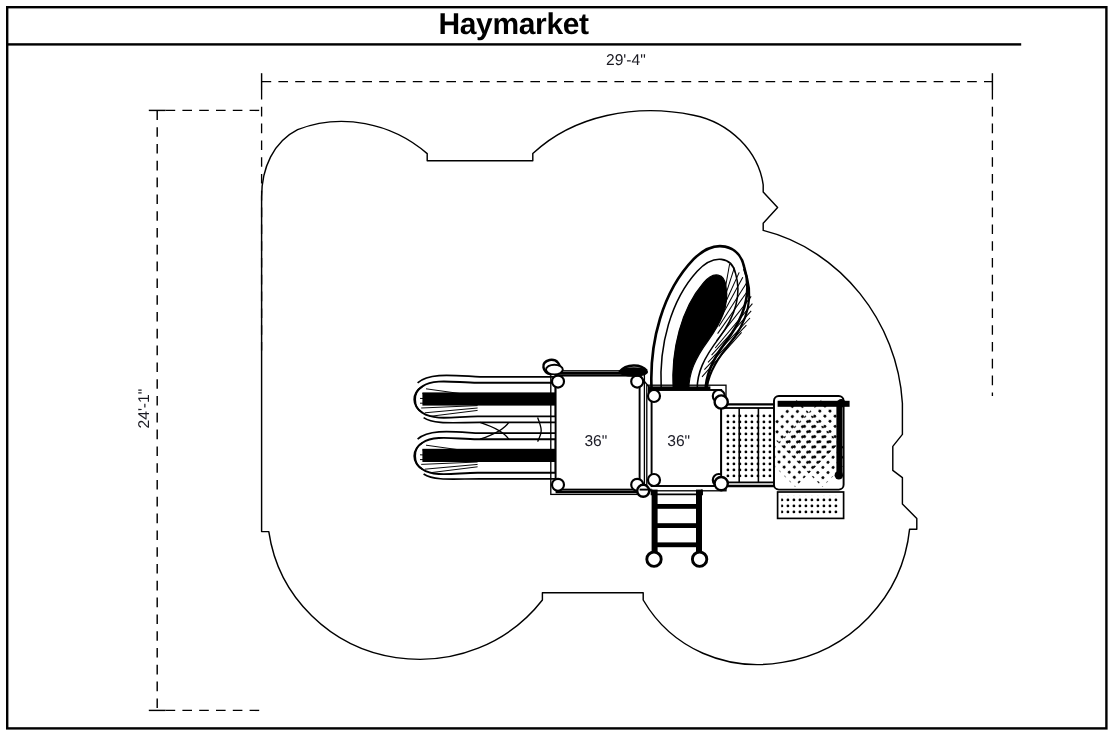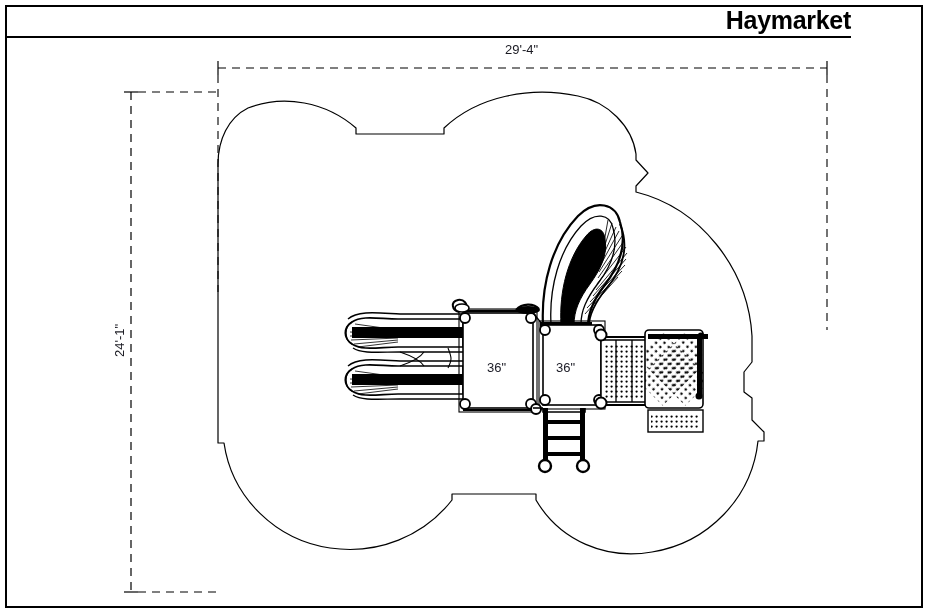--- a/index.html
+++ b/index.html
@@ -31,21 +31,21 @@
   .title-bar {
     position: absolute;
     left: 5px;
     top: 5px;
     width: 846px;
     height: 33px;
     border-bottom: 2px solid #000000;
     box-sizing: border-box;
     display: flex;
     align-items: center;
-    justify-content: flex-end;
+    justify-content: center;
   }
   .title-text {
     font-size: 25px;
     font-weight: bold;
     color: #000000;
     letter-spacing: -0.3px;
     line-height: 1;
     font-family: "Liberation Sans", sans-serif;
   }
   

